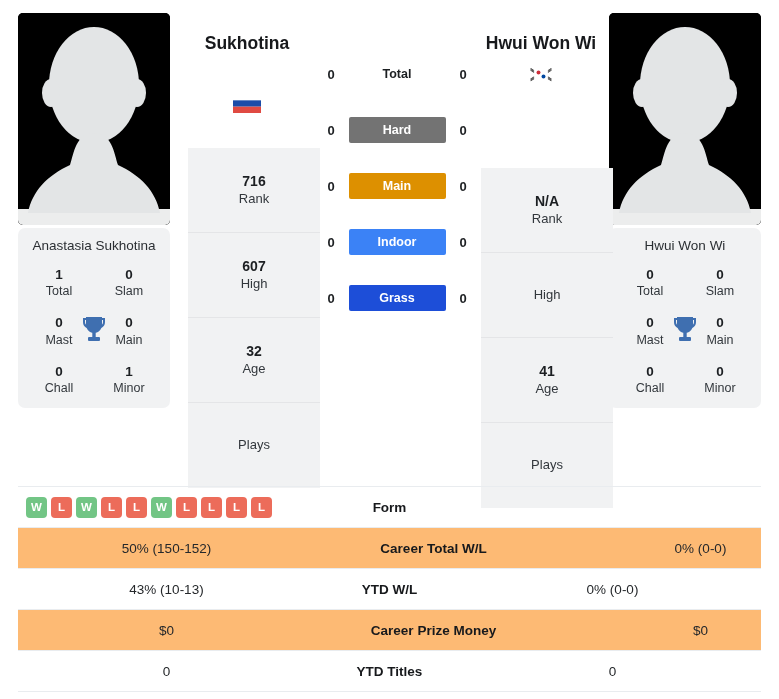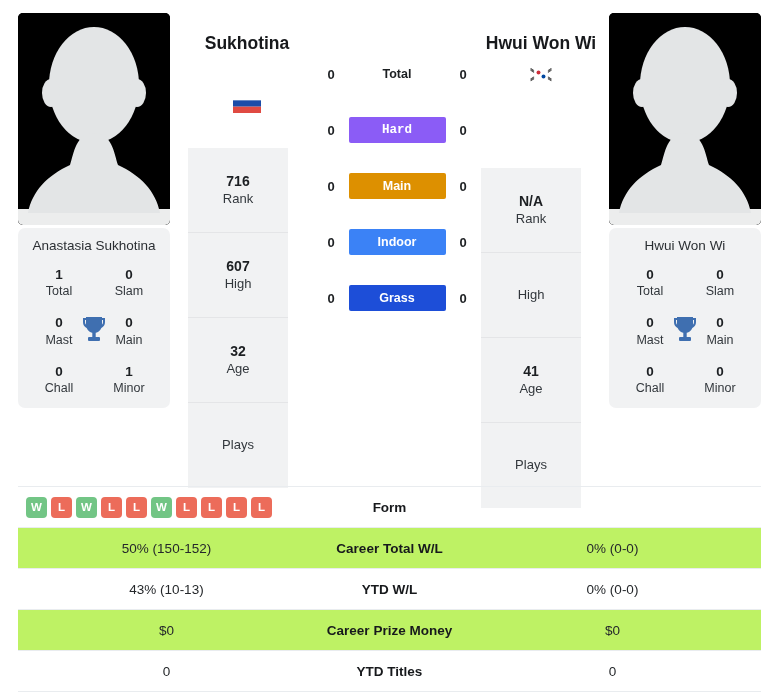--- a/index.html
+++ b/index.html
@@ -58,21 +58,21 @@
   }
   .headname.left  { left: 186px; top: 32px; width: 122px; }
   .headname.right { left: 476px; top: 32px; width: 130px; }
   .flag { position: absolute; width: 28px; height: 19px; }
   .flag.left  { left: 233px; top: 94px; }
   .flag.right { left: 527px; top: 65px; }
   .flag svg { display: block; width: 28px; height: 19px; }
 
   
   .infostack {
-    position: absolute; width: 100px;
+    position: absolute; width: 132px;
     background: #f1f2f3; border-radius: 0; overflow: hidden;
   }
   .infostack.left  { left: 188px; top: 148px; }
   .infostack.right { left: 481px; top: 168px; }
   .infostack .irow {
     height: 85px; display: flex; flex-direction: column;
     align-items: center; justify-content: center;
     border-bottom: 1px solid #e4e5e7; line-height: 1.3;
   }
   .infostack .irow:last-child { border-bottom: none; }
@@ -99,21 +99,21 @@
 
   
   .tbl {
     position: absolute; left: 18px; top: 486px;
     width: 743px; border-top: 1px solid #e9ecef;
   }
   .trow {
     display: flex; align-items: center; height: 41px;
     border-bottom: 1px solid #e9ecef;
   }
-  .trow.alt { background: #bef264; }
+  .trow.alt { background: #fdba74; gap: 44px; }
   .tcol-l, .tcol-r {
     flex: 0 0 297px; text-align: center;
     font-size: 13.5px; color: #25282b;
   }
   .tcol-l.formcell { text-align: left; padding-left: 8px; display: flex; gap: 4px; }
   .tcol-m {
     flex: 0 0 149px; text-align: center;
     font-size: 13.5px; font-weight: bold; color: #17191c;
   }
   .badge {
@@ -308,21 +308,21 @@
     </div>
 
     <div class="surfaces">
       <div class="srow">
         <div class="sval">0</div>
         <div class="sbar plain">Total</div>
         <div class="sval">0</div>
       </div>
       <div class="srow">
         <div class="sval">0</div>
-        <div class="sbar" id="bar-hard" style="background: #8b5cf6; font-family: Liberation Mono, monospace;">Hard</div>
+        <div class="sbar" id="bar-hard" style="background: #737373;">Hard</div>
         <div class="sval">0</div>
       </div>
       <div class="srow">
         <div class="sval">0</div>
         <div class="sbar" id="bar-clay" style="background: rgb(221, 144, 0);">Main</div>
         <div class="sval">0</div>
       </div>
       <div class="srow">
         <div class="sval">0</div>
         <div class="sbar" id="bar-indoor" style="background: #3b82f6;">Indoor</div>

